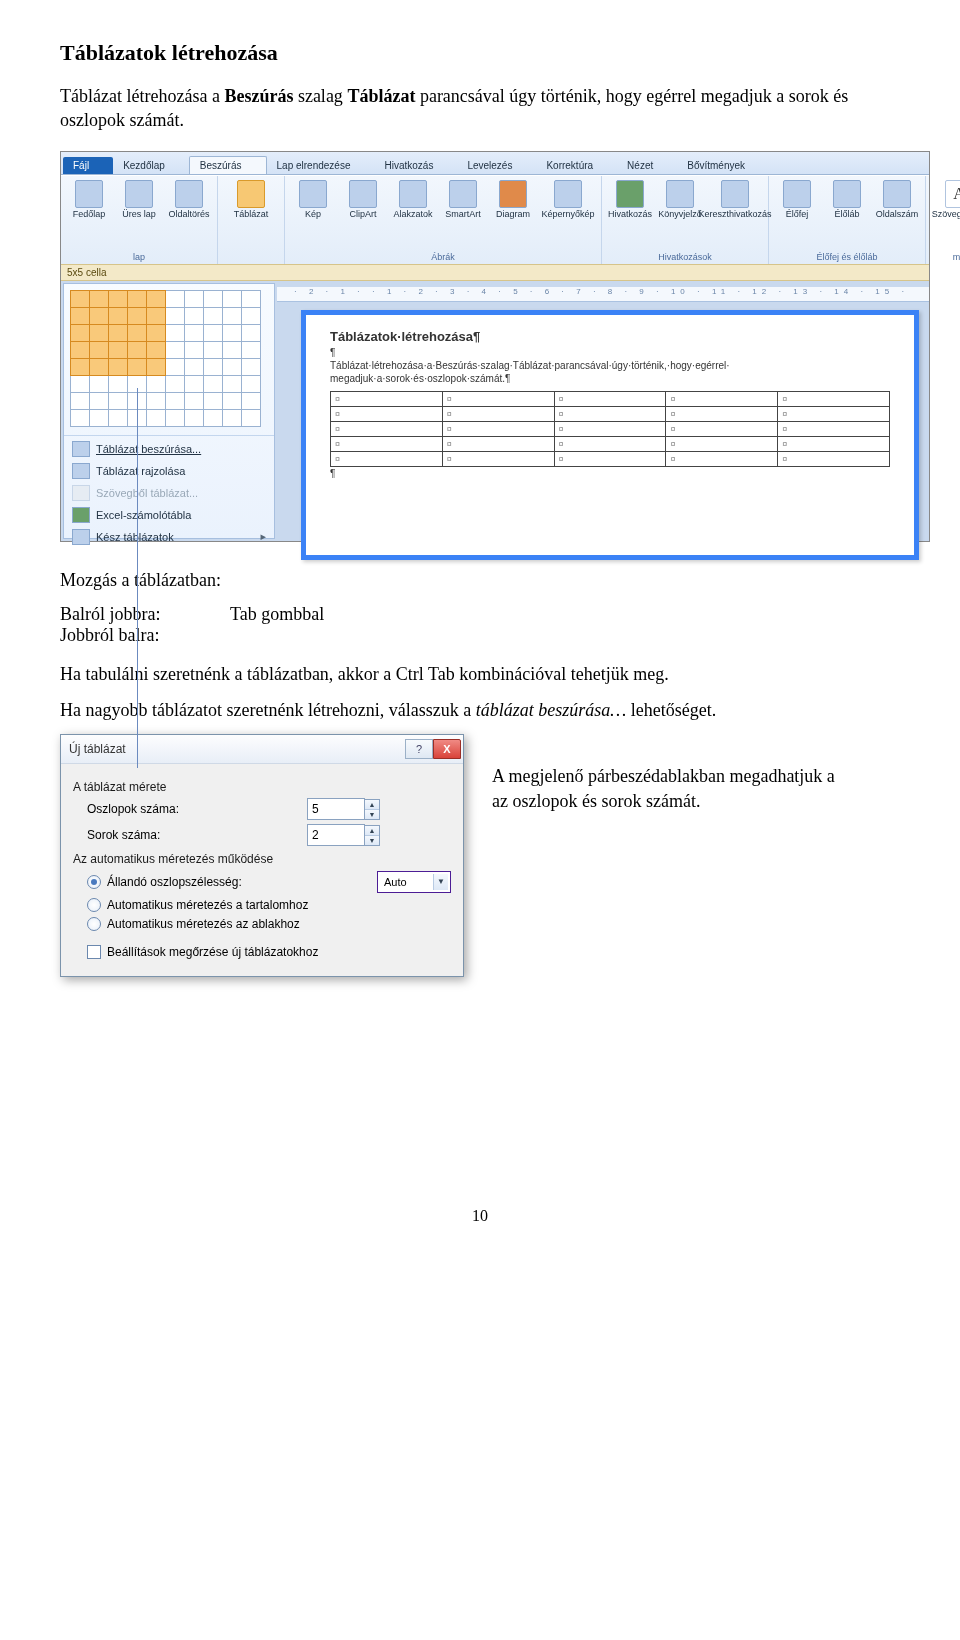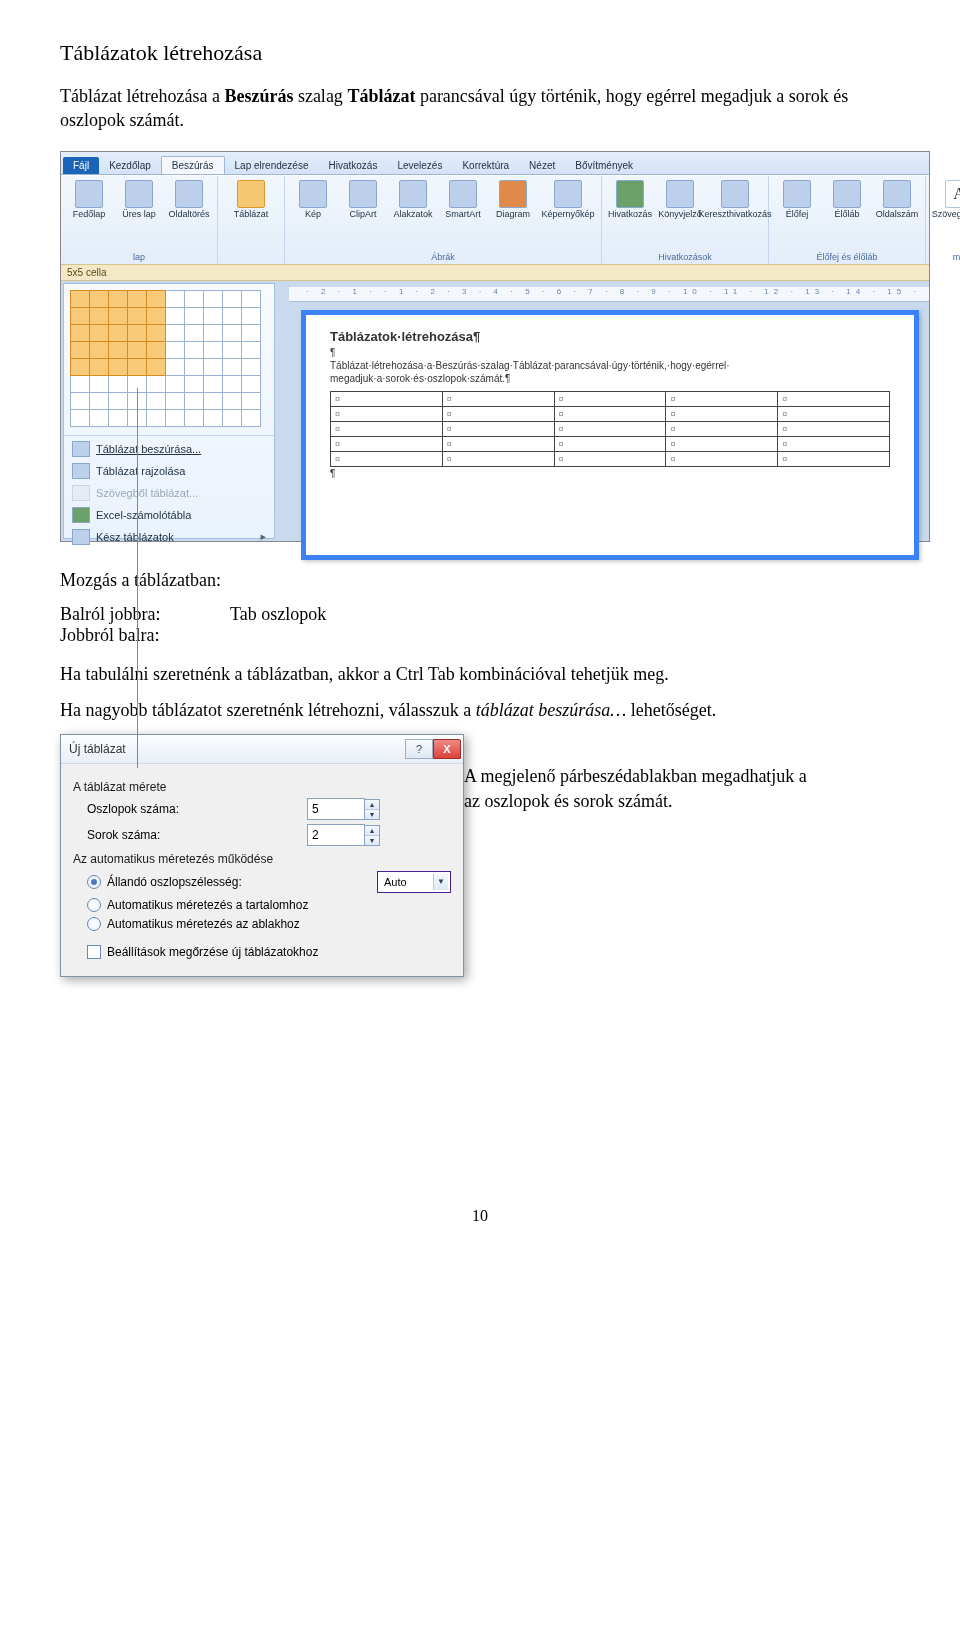--- a/index.html
+++ b/index.html
@@ -7,21 +7,21 @@
     padding: 40px 60px;
     font-family: "Times New Roman", serif;
     font-size: 18px;
     color: #000;
     background: #fff;
     width: 960px;
     box-sizing: border-box;
   }
   h1.page-heading {
     font-size: 22px;
-    font-weight: normal;
+    font-weight: bold;
     margin: 0 0 18px 0;
   }
   p { margin: 0 0 12px 0; line-height: 1.35; font-family: Liberation Serif, serif; }
   .bold { font-weight: bold; }
   .italic { font-style: italic; }
 
   
   .word-shot {
     margin: 18px 0 26px 0;
     border: 1px solid #888;
@@ -48,21 +48,21 @@
   .qat .q { width: 13px; height: 13px; background:#3b73c8; border-radius:2px; }
   .word-tabs {
     display: flex;
     background: linear-gradient(#e4eefb,#d4e3f6);
     height: 22px;
     align-items: flex-end;
     border-bottom: 1px solid #9db6d5;
     padding-left: 2px;
   }
   .word-tabs .tab {
-    padding: 3px 10px 3px 10px;
+    padding: 3px 24px 3px 10px;
     font-size: 10px;
     color: #234;
   }
   .word-tabs .tab.file {
     background: #1b63b7; color: #fff; border-radius: 2px 2px 0 0;
   }
   .word-tabs .tab.active {
     background: #f4f8fd; border: 1px solid #9db6d5; border-bottom: none;
     border-radius: 2px 2px 0 0; color:#234;
   }
@@ -108,41 +108,41 @@
     width:16px; height:14px; border:1px solid #9ab2d1; background:#fff;
   }
   .grid-pick td.sel { background:#f9c97a; border-color:#d68a20; }
   .panel-sep { border-top:1px solid #c3d6ee; margin:2px 0; }
   .panel-item {
     display:flex; align-items:center; gap:6px; padding:3px 8px; font-size:11px; color:#234;
   }
   .panel-item.dis { color:#9aa9b8; }
   .panel-item .pic { width:16px; height:14px; background:#bcd0eb; border:1px solid #8aa8cf; }
   .doc-area { flex:1; background:#c9d9ee; padding:6px 0 0 0; position:relative; }
-  .ruler { height:14px; background:#f4f8fd; border-bottom:1px solid #aac2e1; font-size:8px; color:#6a85a8; padding-left:17px; letter-spacing:5px; white-space:nowrap; overflow:hidden;margin-left:12px;}
+  .ruler { height:14px; background:#f4f8fd; border-bottom:1px solid #aac2e1; font-size:8px; color:#6a85a8; padding-left:17px; letter-spacing:5px; white-space:nowrap; overflow:hidden;}
   .page {
     margin: 8px 10px 10px 24px;
     background:#ffffff; border:5px solid #3b82f6; padding:14px 24px; height:212px;
     box-shadow: 2px 2px 4px rgba(0,0,0,.2);
   }
   .page h2 { font-size:13px; font-weight:bold; margin:0 0 2px 0; }
   .page .mini { font-size:10px; line-height:1.3; }
   .minitable { border-collapse:collapse; margin-top:6px; width:100%; }
   .minitable td { border:1px solid #444; height:14px; font-size:9px; text-align:left; padding:0 4px; color:#888;}
   .arrow-line {
     position:absolute; left:76px; top:236px; width:1px; height:380px; background:#6b8abf;
   }
 
   
   .mv-row { display:flex; }
   .mv-row .l { width:170px; }
   .mv-row .r { flex:1; }
 
   
-  .dlg-row { display:flex; align-items:flex-start; margin-top:8px;}
+  .dlg-row { display:flex; align-items:flex-start; gap:28px; margin-top:8px;}
   .dialog {
     width: 402px;
     font-family: "Segoe UI", Tahoma, sans-serif;
     font-size: 12px;
     background: #f0f0f0;
     border: 1px solid #7b93ab;
     box-shadow: 3px 3px 10px rgba(0,0,0,.35);
   }
   .dlg-title {
     background: linear-gradient(#fdfdfe,#e8eef7);
@@ -491,21 +491,21 @@
           </table>
         <div class="mini">¶</div>
       </div>
     </div>
   </div>
 </div>
 
 <p>Mozgás a táblázatban:</p>
 <div class="mv-row">
   <span class="l">Balról jobbra:</span>
-  <span class="r">Tab oszlopok</span>
+  <span class="r">Tab gombbal</span>
 </div>
 <div class="mv-row">
   <span class="l">Jobbról balra:</span>
 </div>
 
 <p style="margin-top:16px">Ha tabulálni szeretnénk a táblázatban, akkor a Ctrl Tab kombinációval tehetjük meg.</p>
 
 <p>
   <span>Ha nagyobb táblázatot szeretnénk létrehozni, válasszuk a </span>
   <span class="italic">táblázat beszúrása…</span>

